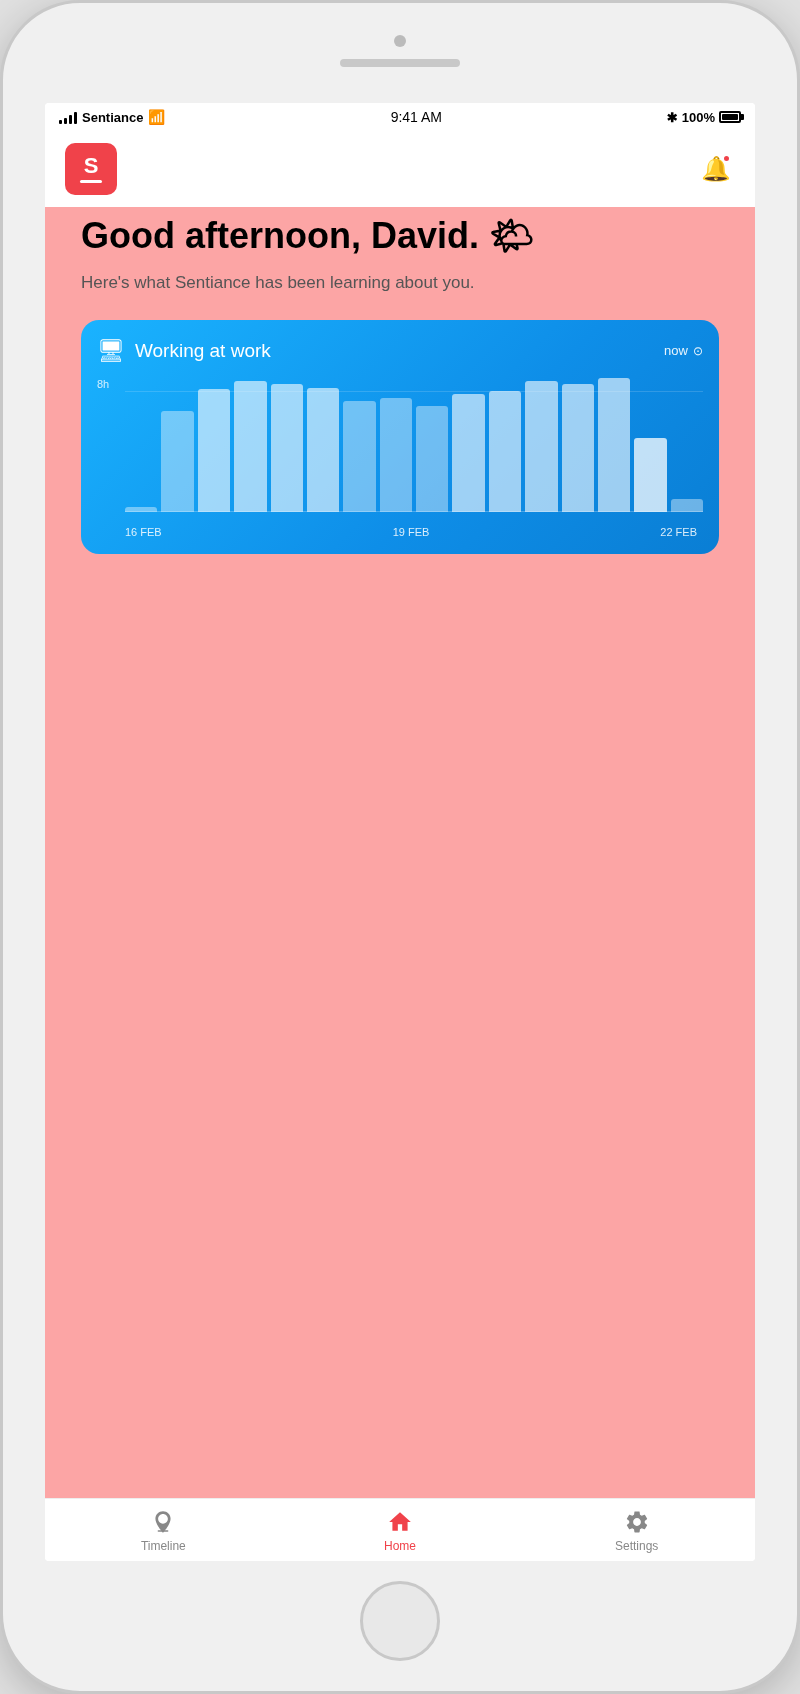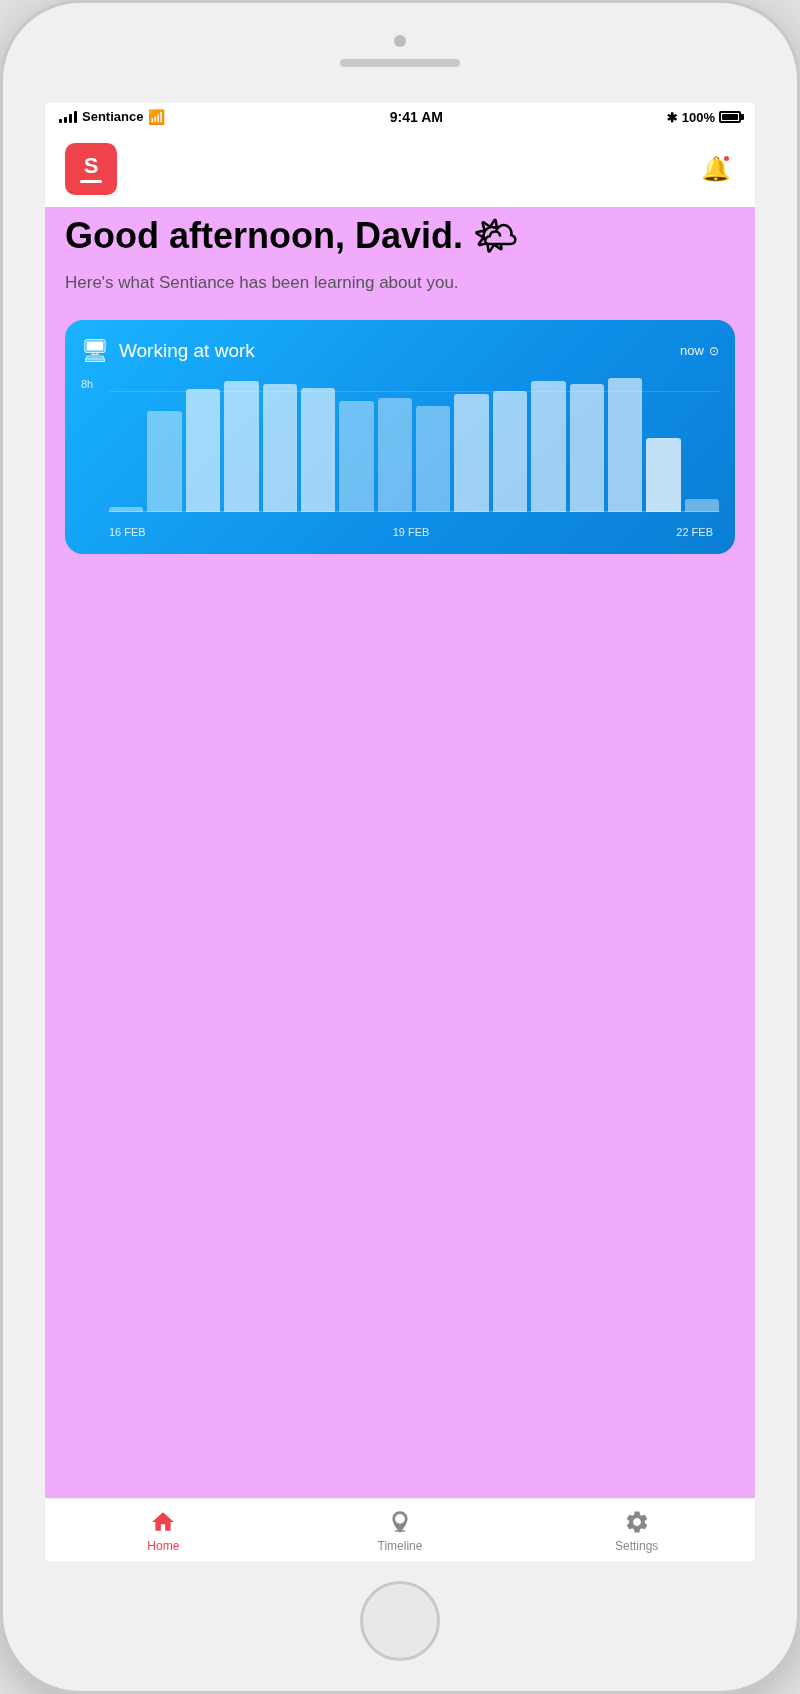--- a/index.html
+++ b/index.html
@@ -82,21 +82,21 @@
       padding: 6px 14px;
       background: #fff;
       font-size: 13px;
       font-weight: 600;
       color: #000;
       flex-shrink: 0;
     }
 
     .status-left {
       display: flex;
-      align-items: flex-start;
+      align-items: center;
       gap: 5px;
     }
 
     .signal-bars {
       display: flex;
       align-items: flex-end;
       gap: 2px;
       height: 14px;
     }
 
@@ -105,21 +105,21 @@
       background: #000;
       border-radius: 1px;
     }
 
     .wifi-icon {
       font-size: 14px;
     }
 
     .status-center {
       font-size: 14px;
-      font-weight: 700;
+      font-weight: 400;
     }
 
     .status-right {
       display: flex;
       align-items: center;
       gap: 4px;
       font-size: 13px;
     }
 
     .battery-icon {
@@ -210,22 +210,22 @@
       height: 9px;
       background: #f0424a;
       border-radius: 50%;
       border: 2px solid #fff;
     }
 
     
     .app-content {
       flex: 1;
       overflow-y: auto;
-      padding: 8px 20px 16px;
-      background: #f0abfc;
+      padding: 8px 36px 16px;
+      background: #fca5a5;
     }
 
     .greeting-text {
       font-size: 36px;
       font-weight: 900;
       color: #000;
       line-height: 1.15;
       margin-bottom: 14px;
     }
 
@@ -485,36 +485,36 @@
             <span>19 FEB</span>
             <span>22 FEB</span>
           </div>
         </div>
       </div>
 
     </div>
 
     <div class="tab-bar">
 
-      <div class="tab-item active">
-        <svg class="tab-svg" viewBox="0 0 24 24" fill="#f0424a">
-          <path d="M10 20v-6h4v6h5v-8h3L12 3 2 12h3v8z"></path>
-        </svg>
-        <span class="tab-label" style="color:#f0424a">Home</span>
-      </div>
-
       <div class="tab-item">
         <svg class="tab-svg" viewBox="0 0 24 24" fill="#888">
           <path d="M12 2C8 2 5 5 5 9c0 5.25 7 13 7 13s7-7.75 7-13c0-4-3-7-7-7zm0 2.5c2.5 0 4.5 2 4.5 4.5S14.5 13.5 12 13.5 7.5 11.5 7.5 9 9.5 4.5 12 4.5z"></path>
           <rect x="9" y="17" width="6" height="1.5" rx="0.75"></rect>
           <rect x="7" y="19.5" width="10" height="1.5" rx="0.75"></rect>
         </svg>
         <span class="tab-label">Timeline</span>
       </div>
 
+      <div class="tab-item active">
+        <svg class="tab-svg" viewBox="0 0 24 24" fill="#f0424a">
+          <path d="M10 20v-6h4v6h5v-8h3L12 3 2 12h3v8z"></path>
+        </svg>
+        <span class="tab-label" style="color:#f0424a">Home</span>
+      </div>
+
 
       <div class="tab-item">
         <svg class="tab-svg" viewBox="0 0 24 24" fill="#888">
           <path d="M19.14 12.94c.04-.3.06-.61.06-.94s-.02-.64-.07-.94l2.03-1.58c.18-.14.23-.41.12-.61l-1.92-3.32c-.12-.22-.37-.29-.59-.22l-2.39.96c-.5-.38-1.03-.7-1.62-.94l-.36-2.54c-.04-.24-.24-.41-.48-.41h-3.84c-.24 0-.43.17-.47.41l-.36 2.54c-.59.24-1.13.57-1.62.94l-2.39-.96c-.22-.08-.47 0-.59.22L2.74 8.87c-.12.21-.08.47.12.61l2.03 1.58c-.05.3-.09.63-.09.94s.02.64.07.94l-2.03 1.58c-.18.14-.23.41-.12.61l1.92 3.32c.12.22.37.29.59.22l2.39-.96c.5.38 1.03.7 1.62.94l.36 2.54c.05.24.24.41.48.41h3.84c.24 0 .44-.17.47-.41l.36-2.54c.59-.24 1.13-.56 1.62-.94l2.39.96c.22.08.47 0 .59-.22l1.92-3.32c.12-.22.07-.47-.12-.61l-2.01-1.58zM12 15.6c-1.98 0-3.6-1.62-3.6-3.6s1.62-3.6 3.6-3.6 3.6 1.62 3.6 3.6-1.62 3.6-3.6 3.6z"></path>
         </svg>
         <span class="tab-label">Settings</span>
       </div>
 
     </div>
   </div>

